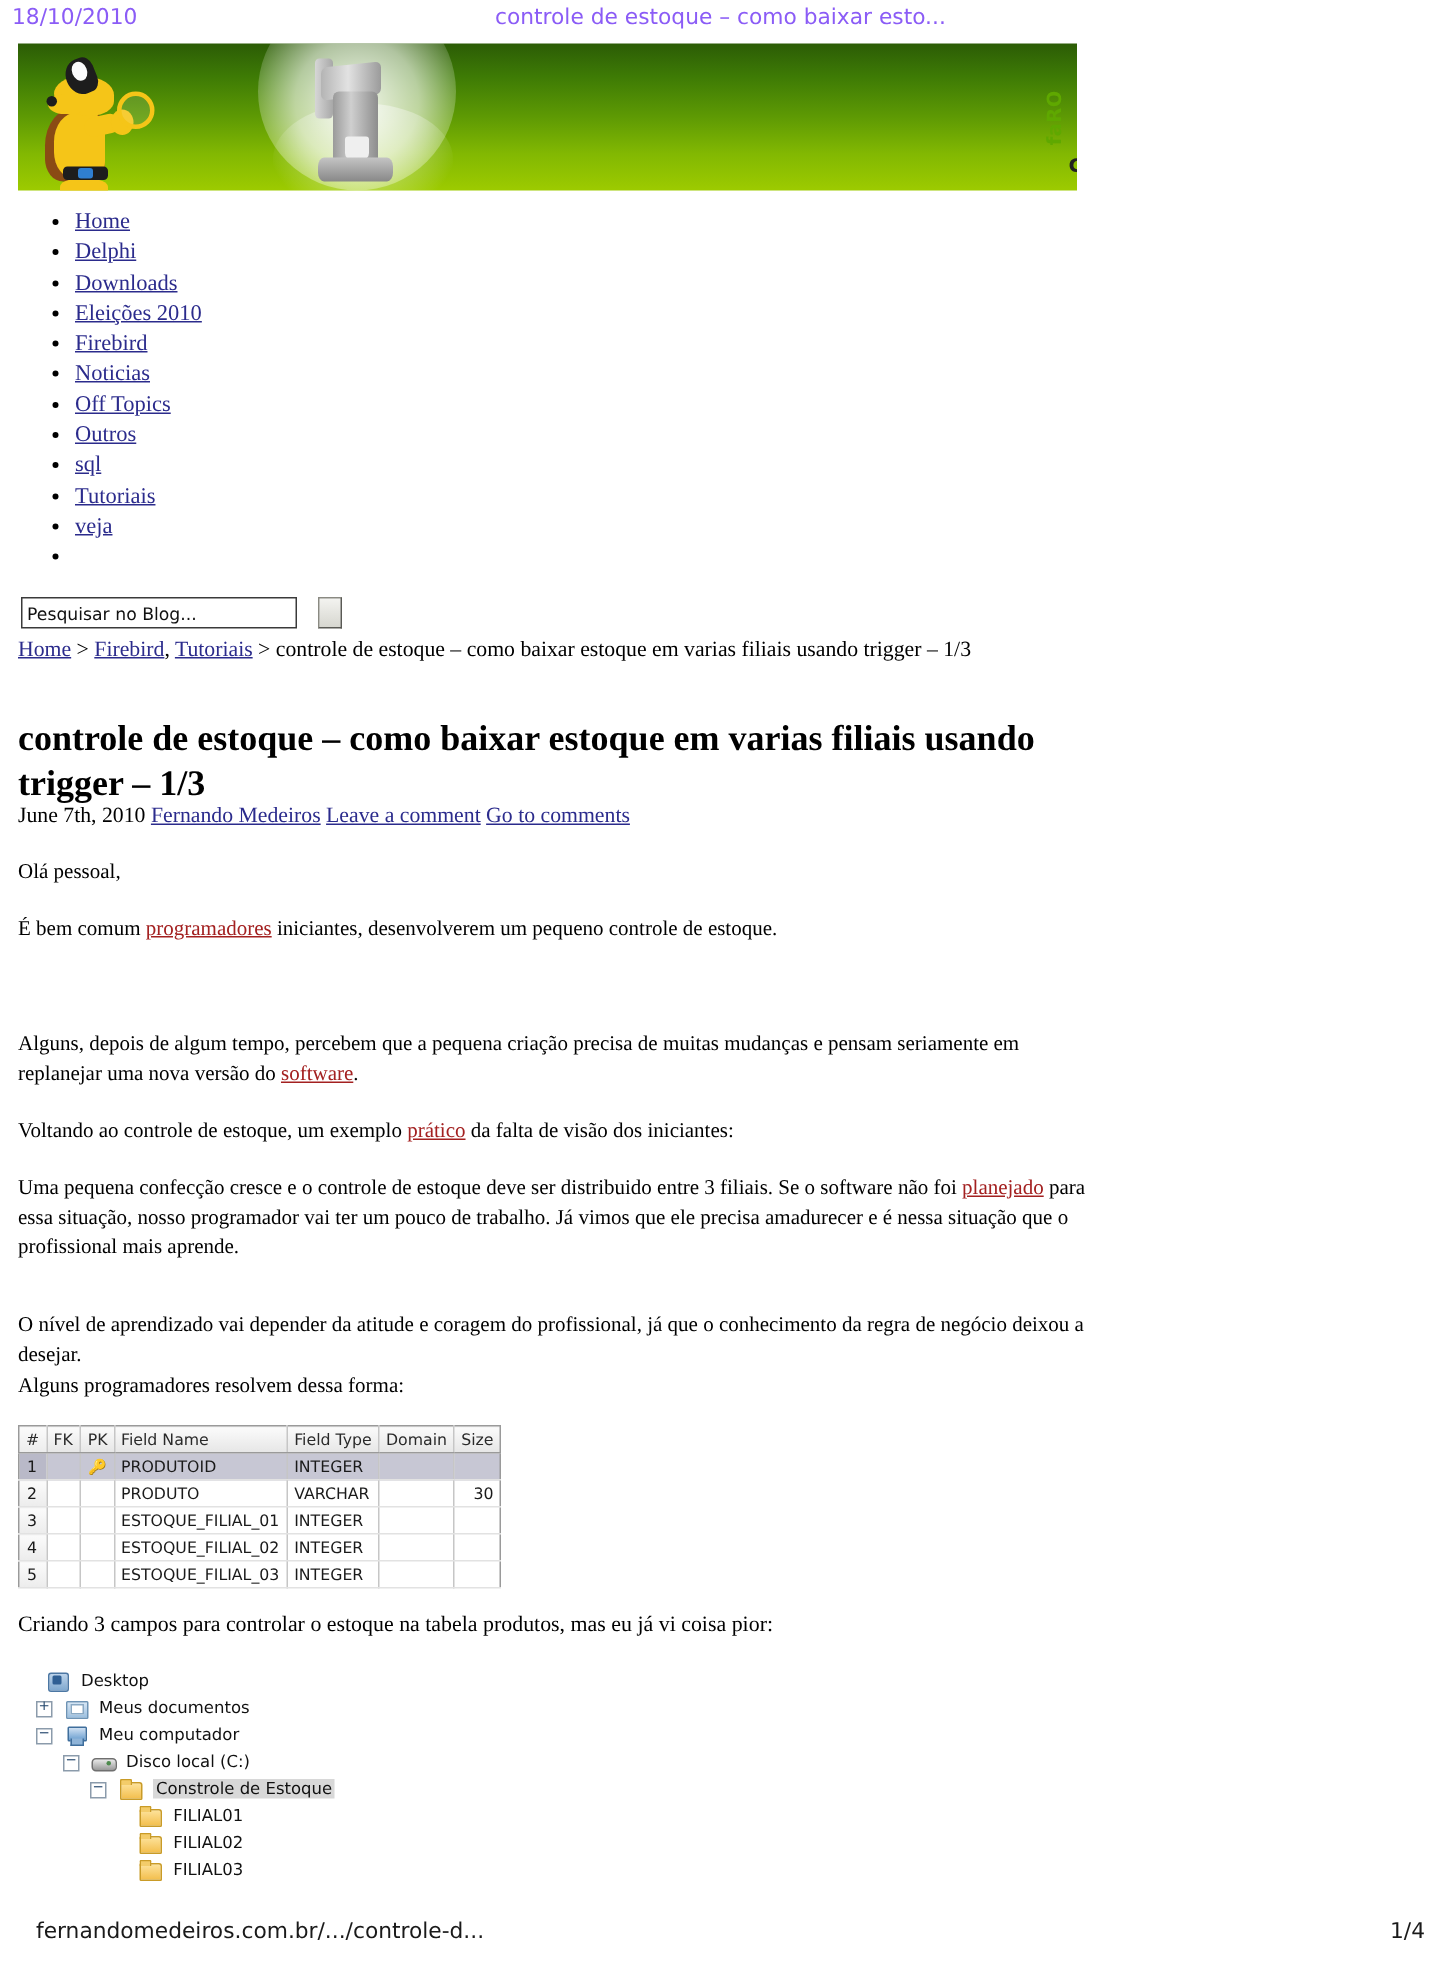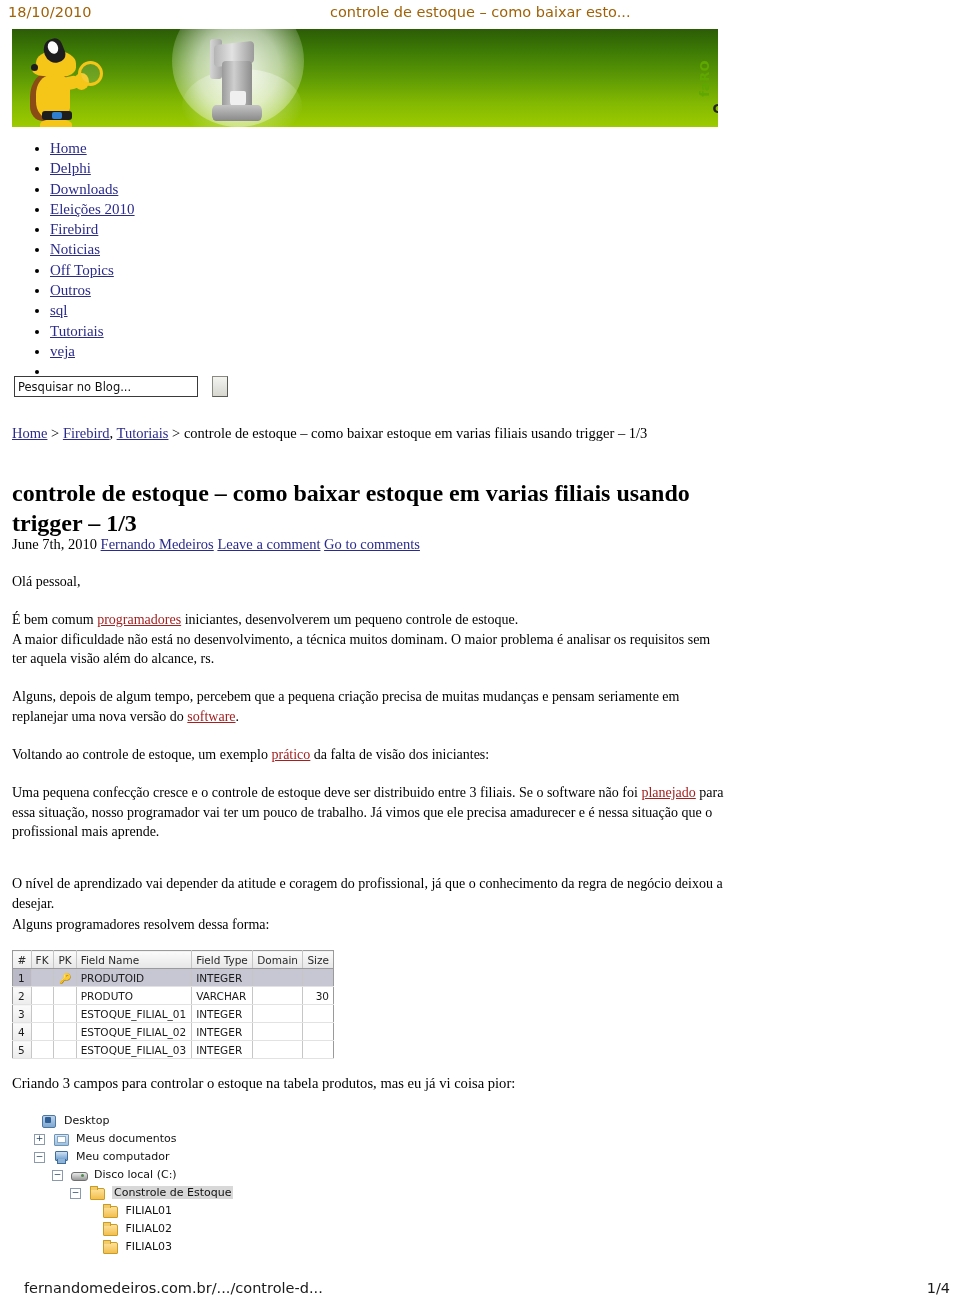--- a/index.html
+++ b/index.html
@@ -16,21 +16,21 @@
     overflow: hidden;
   }
 
   
   .print-header {
     position: absolute;
     top: 4px; left: 0; width: 960px;
     height: 22px;
     font-family: "DejaVu Sans", sans-serif;
     font-size: 14.5px;
-    color: #a16207;
+    color: #8b5cf6;
   }
   .print-header .ph-date { position: absolute; left: 8px; top: 0; }
   .print-header .ph-title { position: absolute; left: 330px; top: 0; white-space: nowrap; }
 
   
   .banner {
     position: absolute;
     left: 12px; top: 29px;
     width: 706px; height: 98px;
     background: linear-gradient(to bottom, #2c5c06 0%, #3d7a05 22%, #5e9a04 50%, #82b802 75%, #9dcb00 100%);
@@ -126,21 +126,21 @@
     margin: 0; padding: 0 0 0 22px;
     list-style: disc;
     font-family: "Liberation Serif", serif;
     font-size: 15px;
   }
   .navlist li { line-height: 20.3px; color: #000; }
   .navlist li a { color: #2b2b8c; text-decoration: underline; }
   .navlist li.empty { list-style: disc; height: 20.3px; }
 
   
-  .searchrow { position: absolute; left: 14px; top: 376px; }
+  .searchrow { position: absolute; left: 14px; top: 398px; }
   .search-input {
     display: inline-block; vertical-align: middle;
     width: 176px; height: 17px;
     border: 1px solid #3a3a3a;
     background: #fff;
     font-family: "DejaVu Sans", sans-serif;
     font-size: 11.5px;
     color: #111;
     padding: 1px 3px;
     box-sizing: content-box;
@@ -217,21 +217,21 @@
   .fieldgrid .c-name { width: 128px; }
   .fieldgrid .c-type { width: 62px; }
   .fieldgrid .c-dom  { width: 44px; }
   .fieldgrid .c-size { width: 28px; text-align: right; border-right: none; }
   .fieldgrid tr.selected td { background: #c7c7d4; }
   .fieldgrid tr.selected td.c-num { background: #b9b9c8; }
   .key-icon { color: #8a6d00; font-size: 10px; }
 
   
   .tree {
-    position: absolute; left: 24px; top: 1112px;
+    position: absolute; left: 14px; top: 1112px;
     font-family: "DejaVu Sans", sans-serif;
     font-size: 11px;
     color: #111;
   }
   .tree .node { position: relative; height: 18px; line-height: 18px; white-space: nowrap; }
   .tree .exp {
     display: inline-block; width: 9px; height: 9px; line-height: 7px;
     border: 1px solid #8b9bab; background: #fff; color: #22456b;
     font-size: 9px; text-align: center; vertical-align: middle;
     margin-right: 4px; font-family: "DejaVu Sans", sans-serif;
@@ -376,21 +376,20 @@
   <a href="#">Leave a comment</a>
   <a href="#">Go to comments</a>
 </div>
 
 <div class="para" style="top:572px;">
   <span>Olá pessoal,</span>
 </div>
 
 <div class="para" style="top:610px;">
   <span>É bem comum </span><a class="redlink" href="#">programadores</a><span> iniciantes, desenvolverem um pequeno controle de estoque.</span><br>
-  <span>A maior dificuldade não está no desenvolvimento, a técnica muitos dominam. O maior problema é analisar os requisitos sem ter aquela visão além do alcance, rs.</span>
 </div>
 
 <div class="para" style="top:687px;">
   <span>Alguns, depois de algum tempo, percebem que a pequena criação precisa de muitas mudanças e pensam seriamente em replanejar uma nova versão do </span><a class="redlink" href="#">software</a><span>.</span>
 </div>
 
 <div class="para" style="top:745px;">
   <span>Voltando ao controle de estoque, um exemplo </span><a class="redlink" href="#">prático</a><span> da falta de visão dos iniciantes:</span>
 </div>
 

